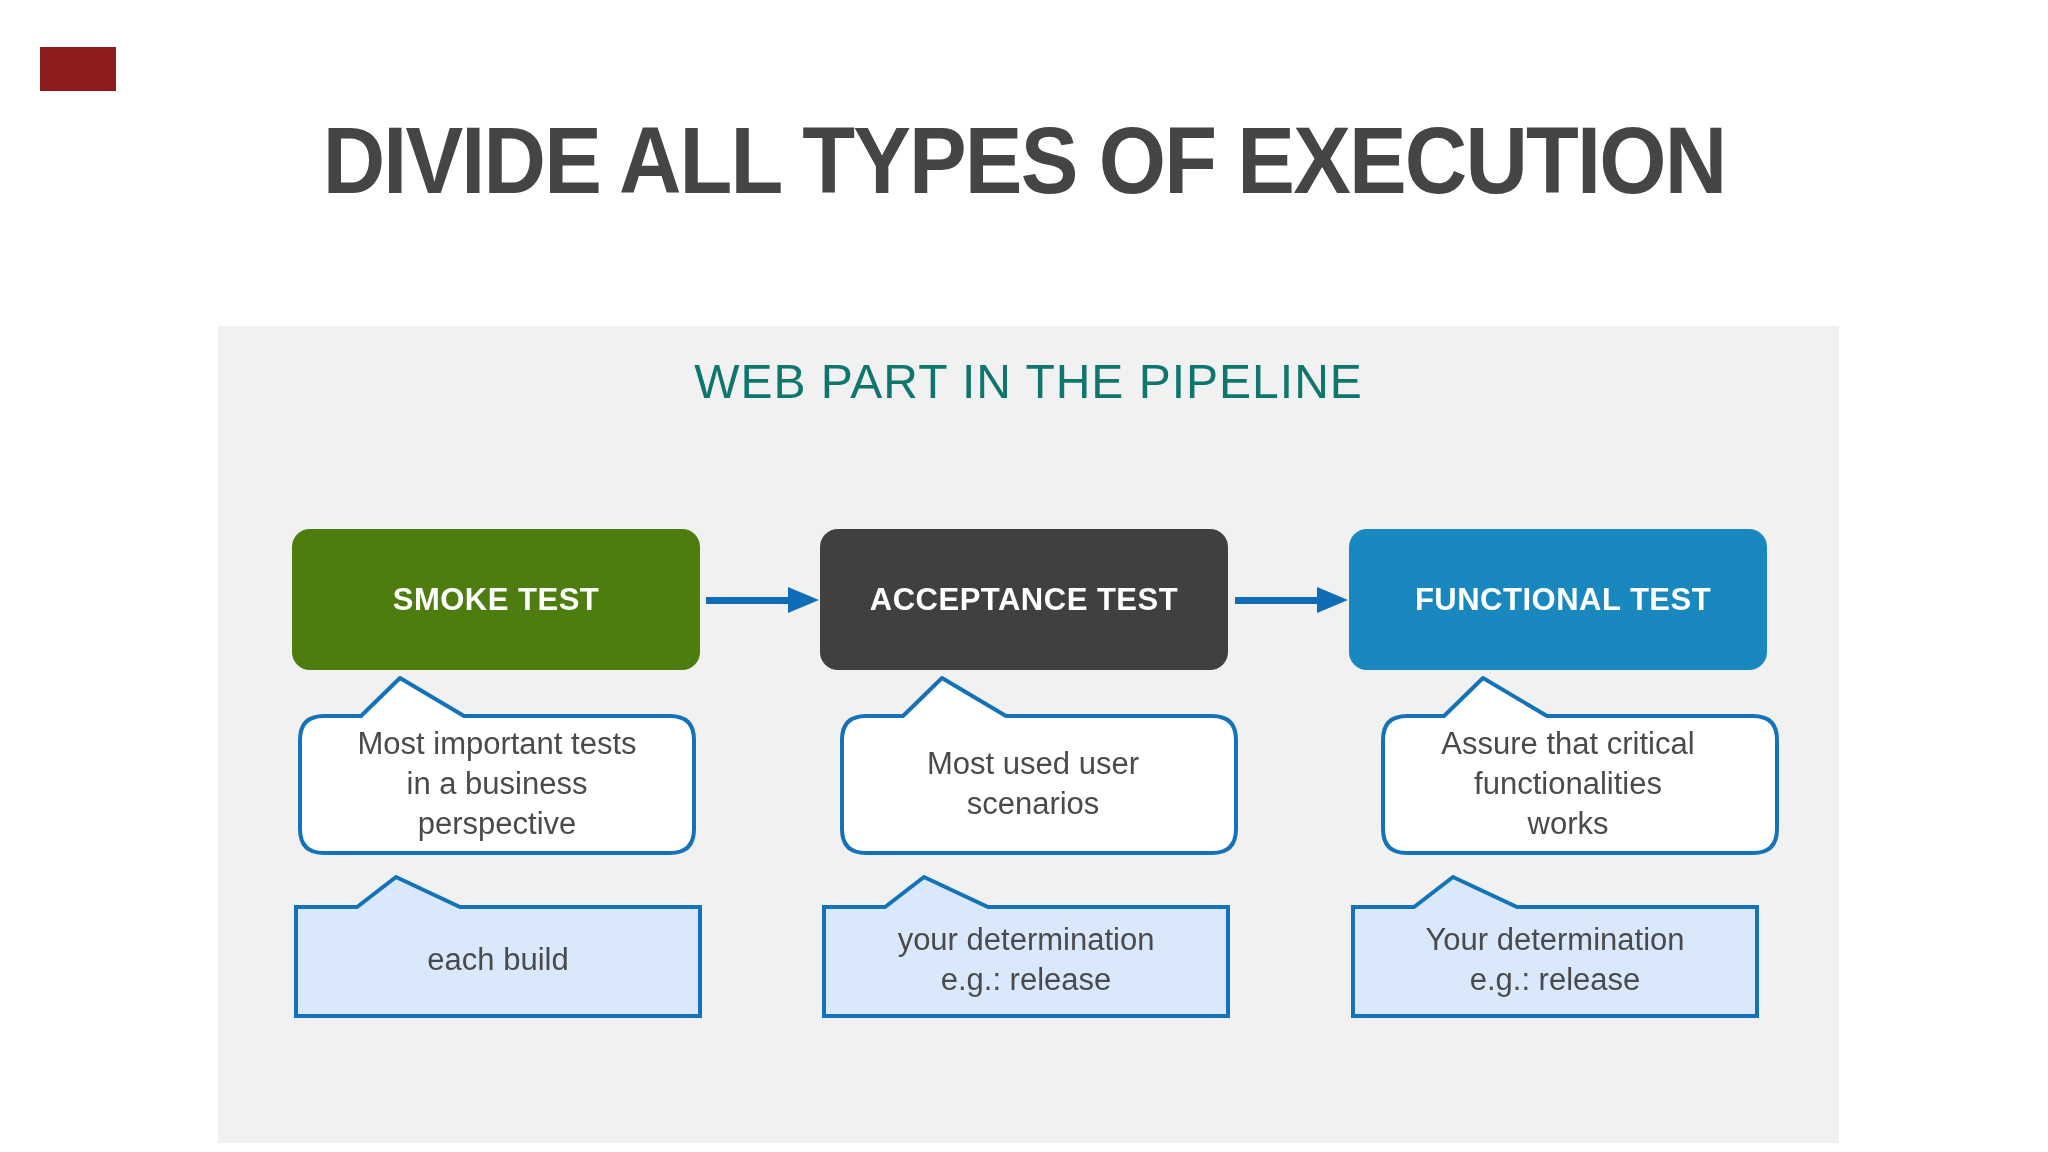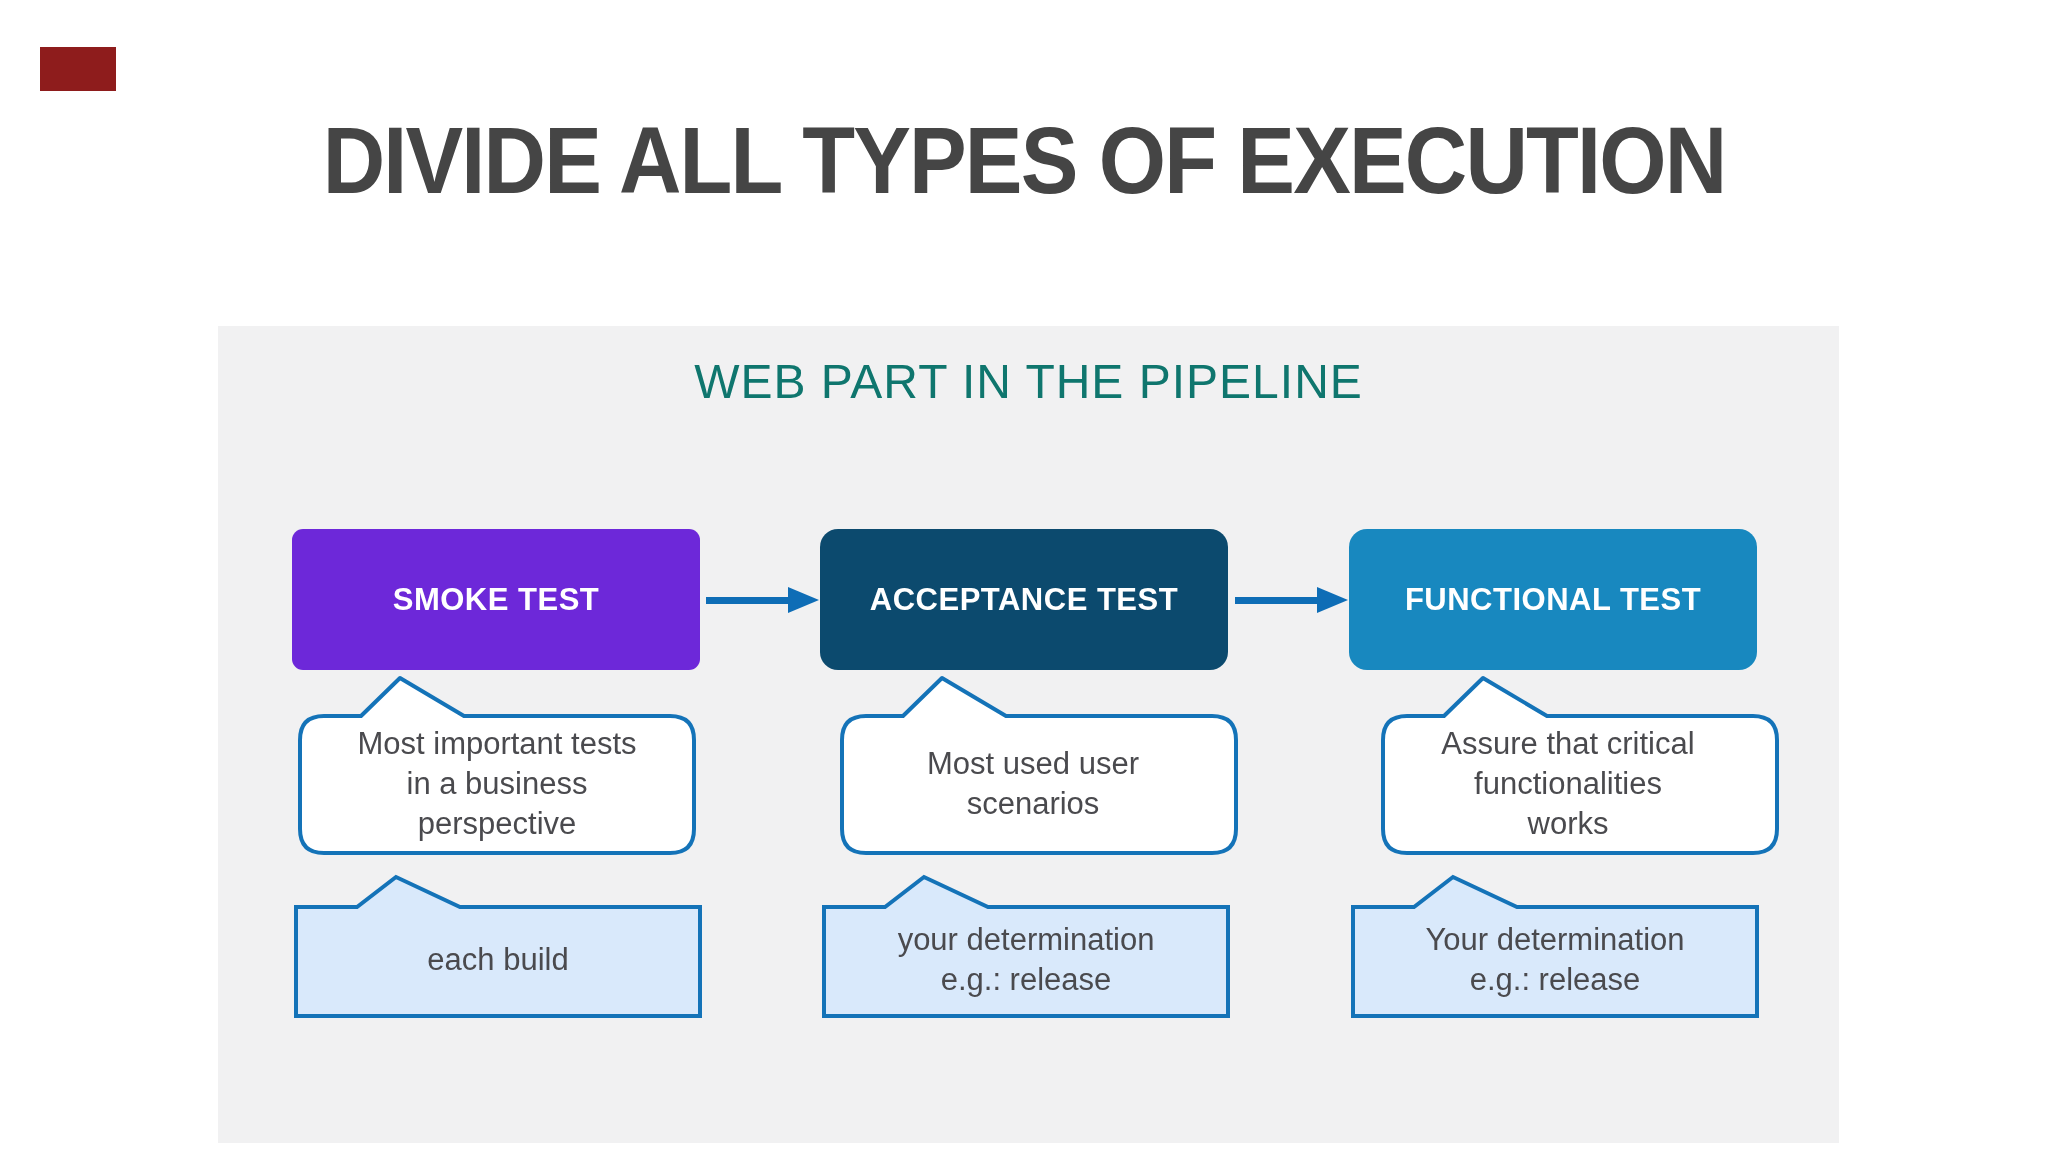--- a/index.html
+++ b/index.html
@@ -137,23 +137,23 @@
 <div id="stage">
 
   <div class="red-marker"></div>
 
   <div class="slide-title">DIVIDE ALL TYPES OF EXECUTION</div>
 
   <div class="panel">
 
     <div class="section-heading">WEB PART IN THE PIPELINE</div>
 
-    <div class="stage-box col-0" style="background: #6d28d9; border-radius: 11px;">SMOKE TEST</div>
-    <div class="stage-box col-1" style="background: #0c4a6e;">ACCEPTANCE TEST</div>
-    <div class="stage-box col-2" style="background: rgb(24, 136, 191);">FUNCTIONAL TEST</div>
+    <div class="stage-box col-0" style="background: #4d7c0f;">SMOKE TEST</div>
+    <div class="stage-box col-1" style="background: #404040;">ACCEPTANCE TEST</div>
+    <div class="stage-box col-2" style="background: rgb(24, 136, 191); padding-left: 10px;">FUNCTIONAL TEST</div>
 
     <div class="flow-arrow arrow-1">
       <div class="shaft"></div>
       <div class="head"></div>
     </div>
     <div class="flow-arrow arrow-2">
       <div class="shaft"></div>
       <div class="head"></div>
     </div>
 

